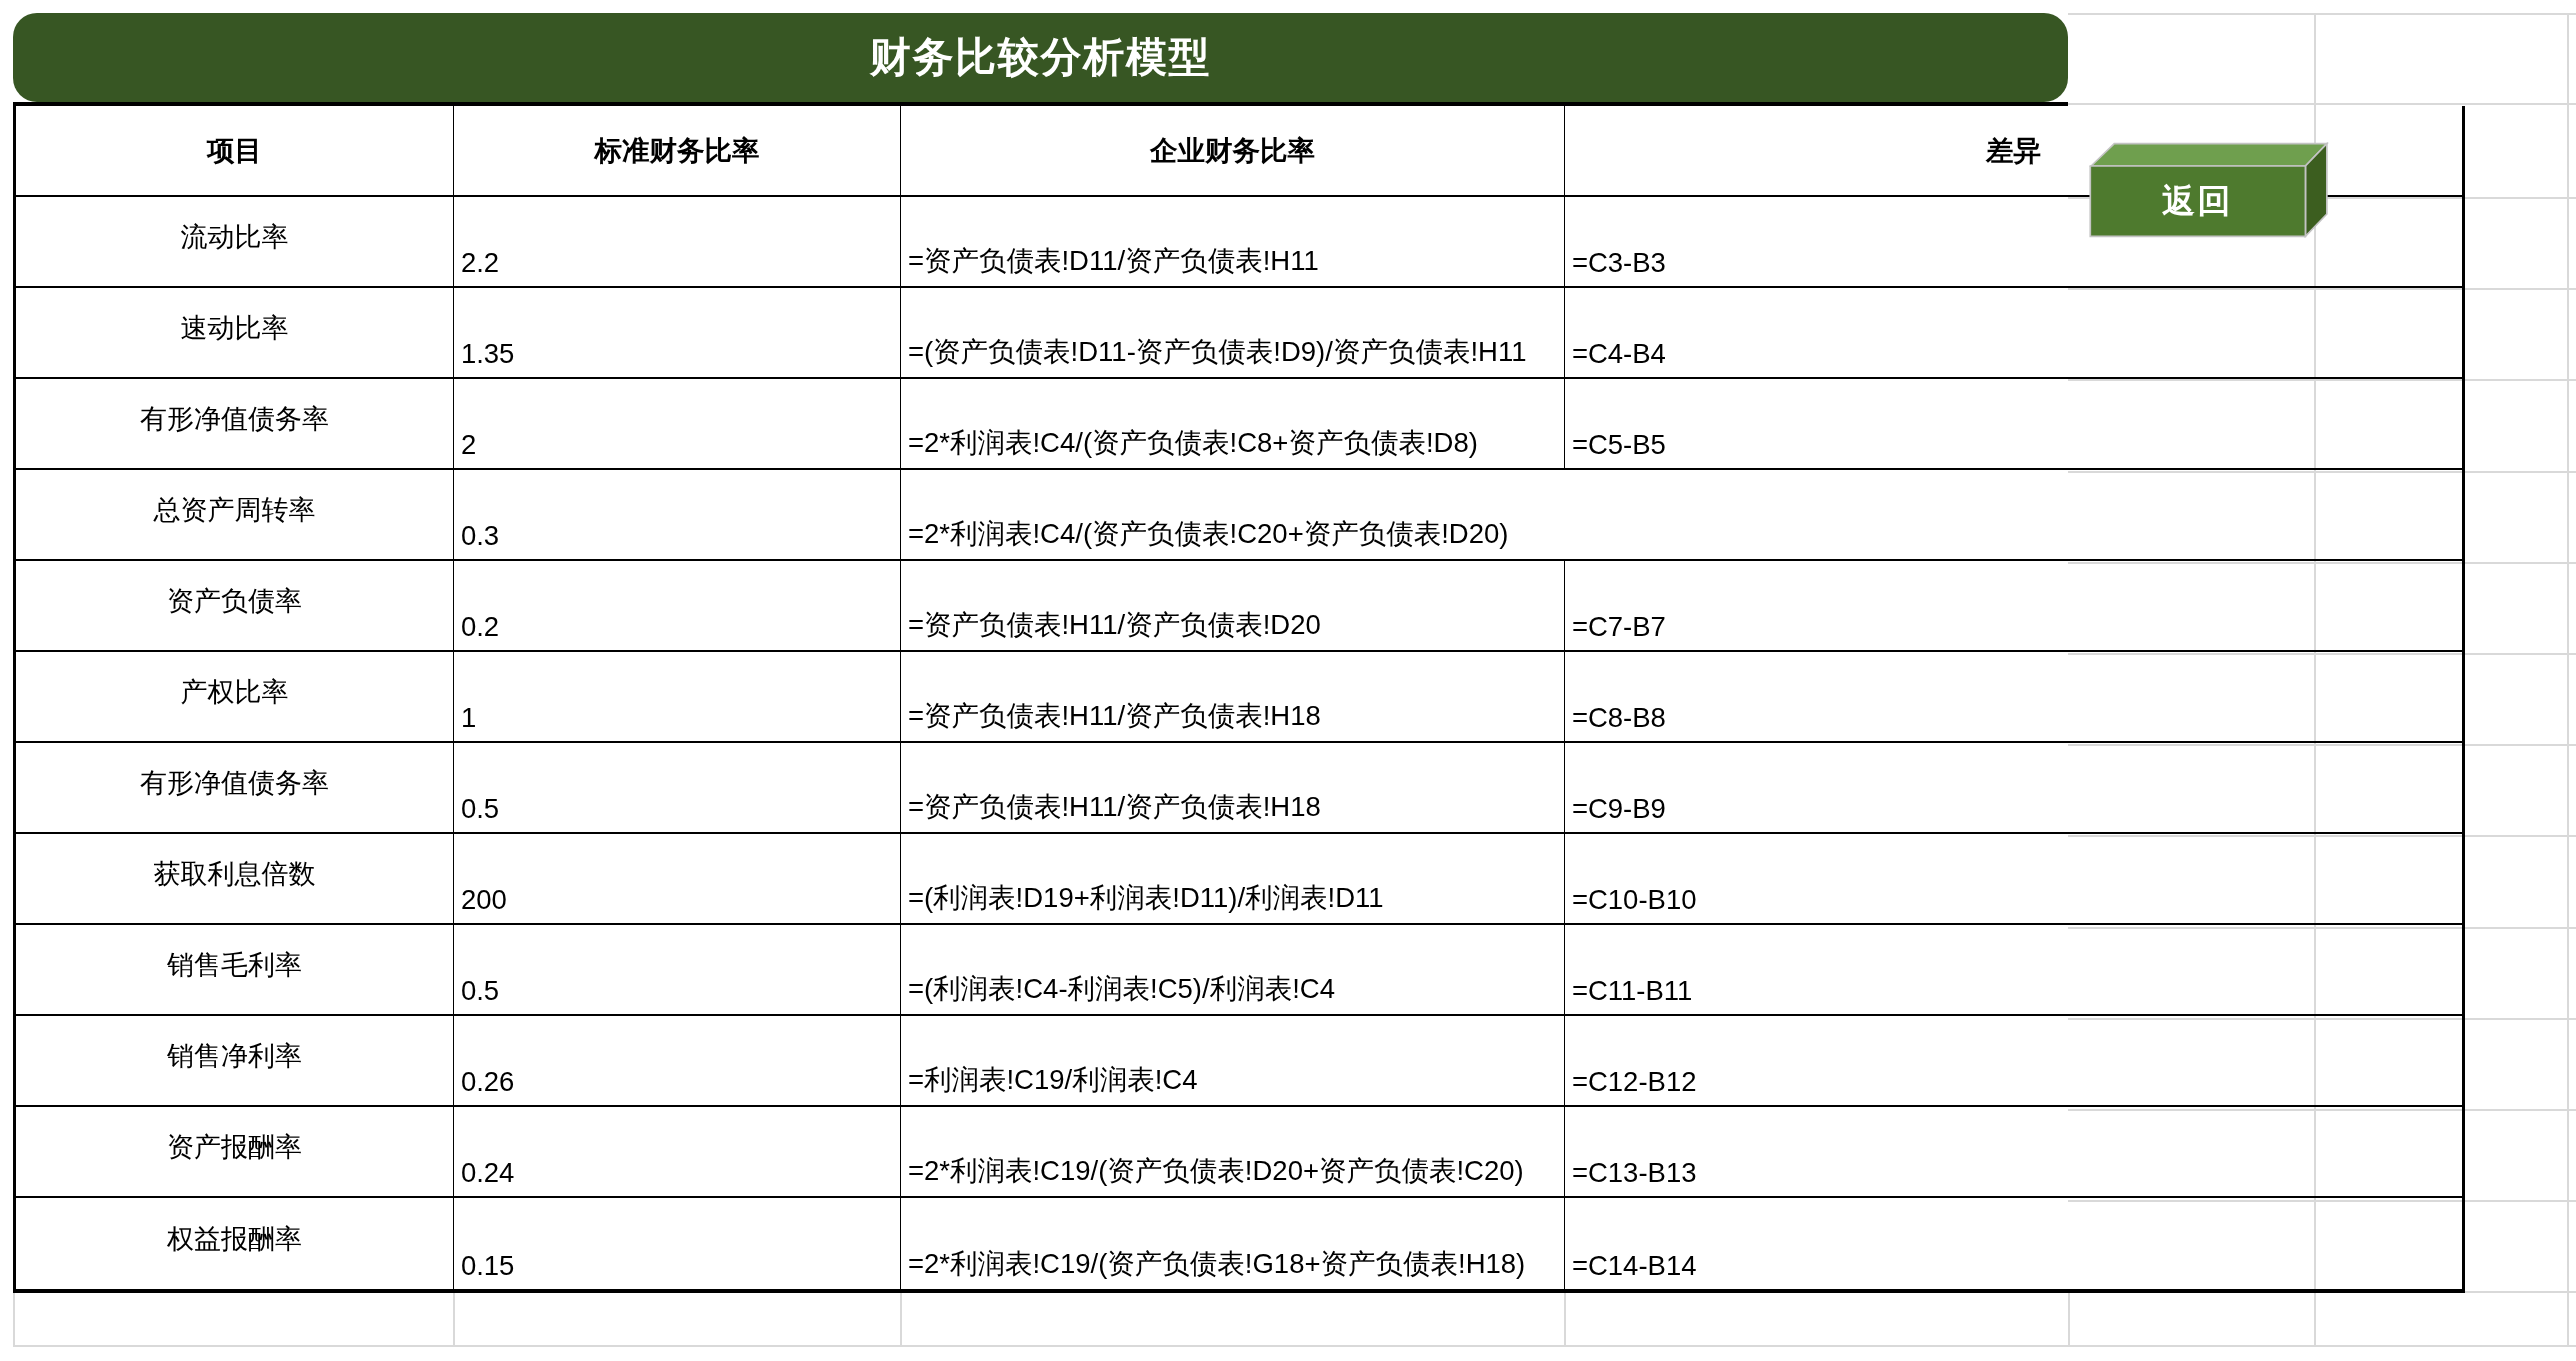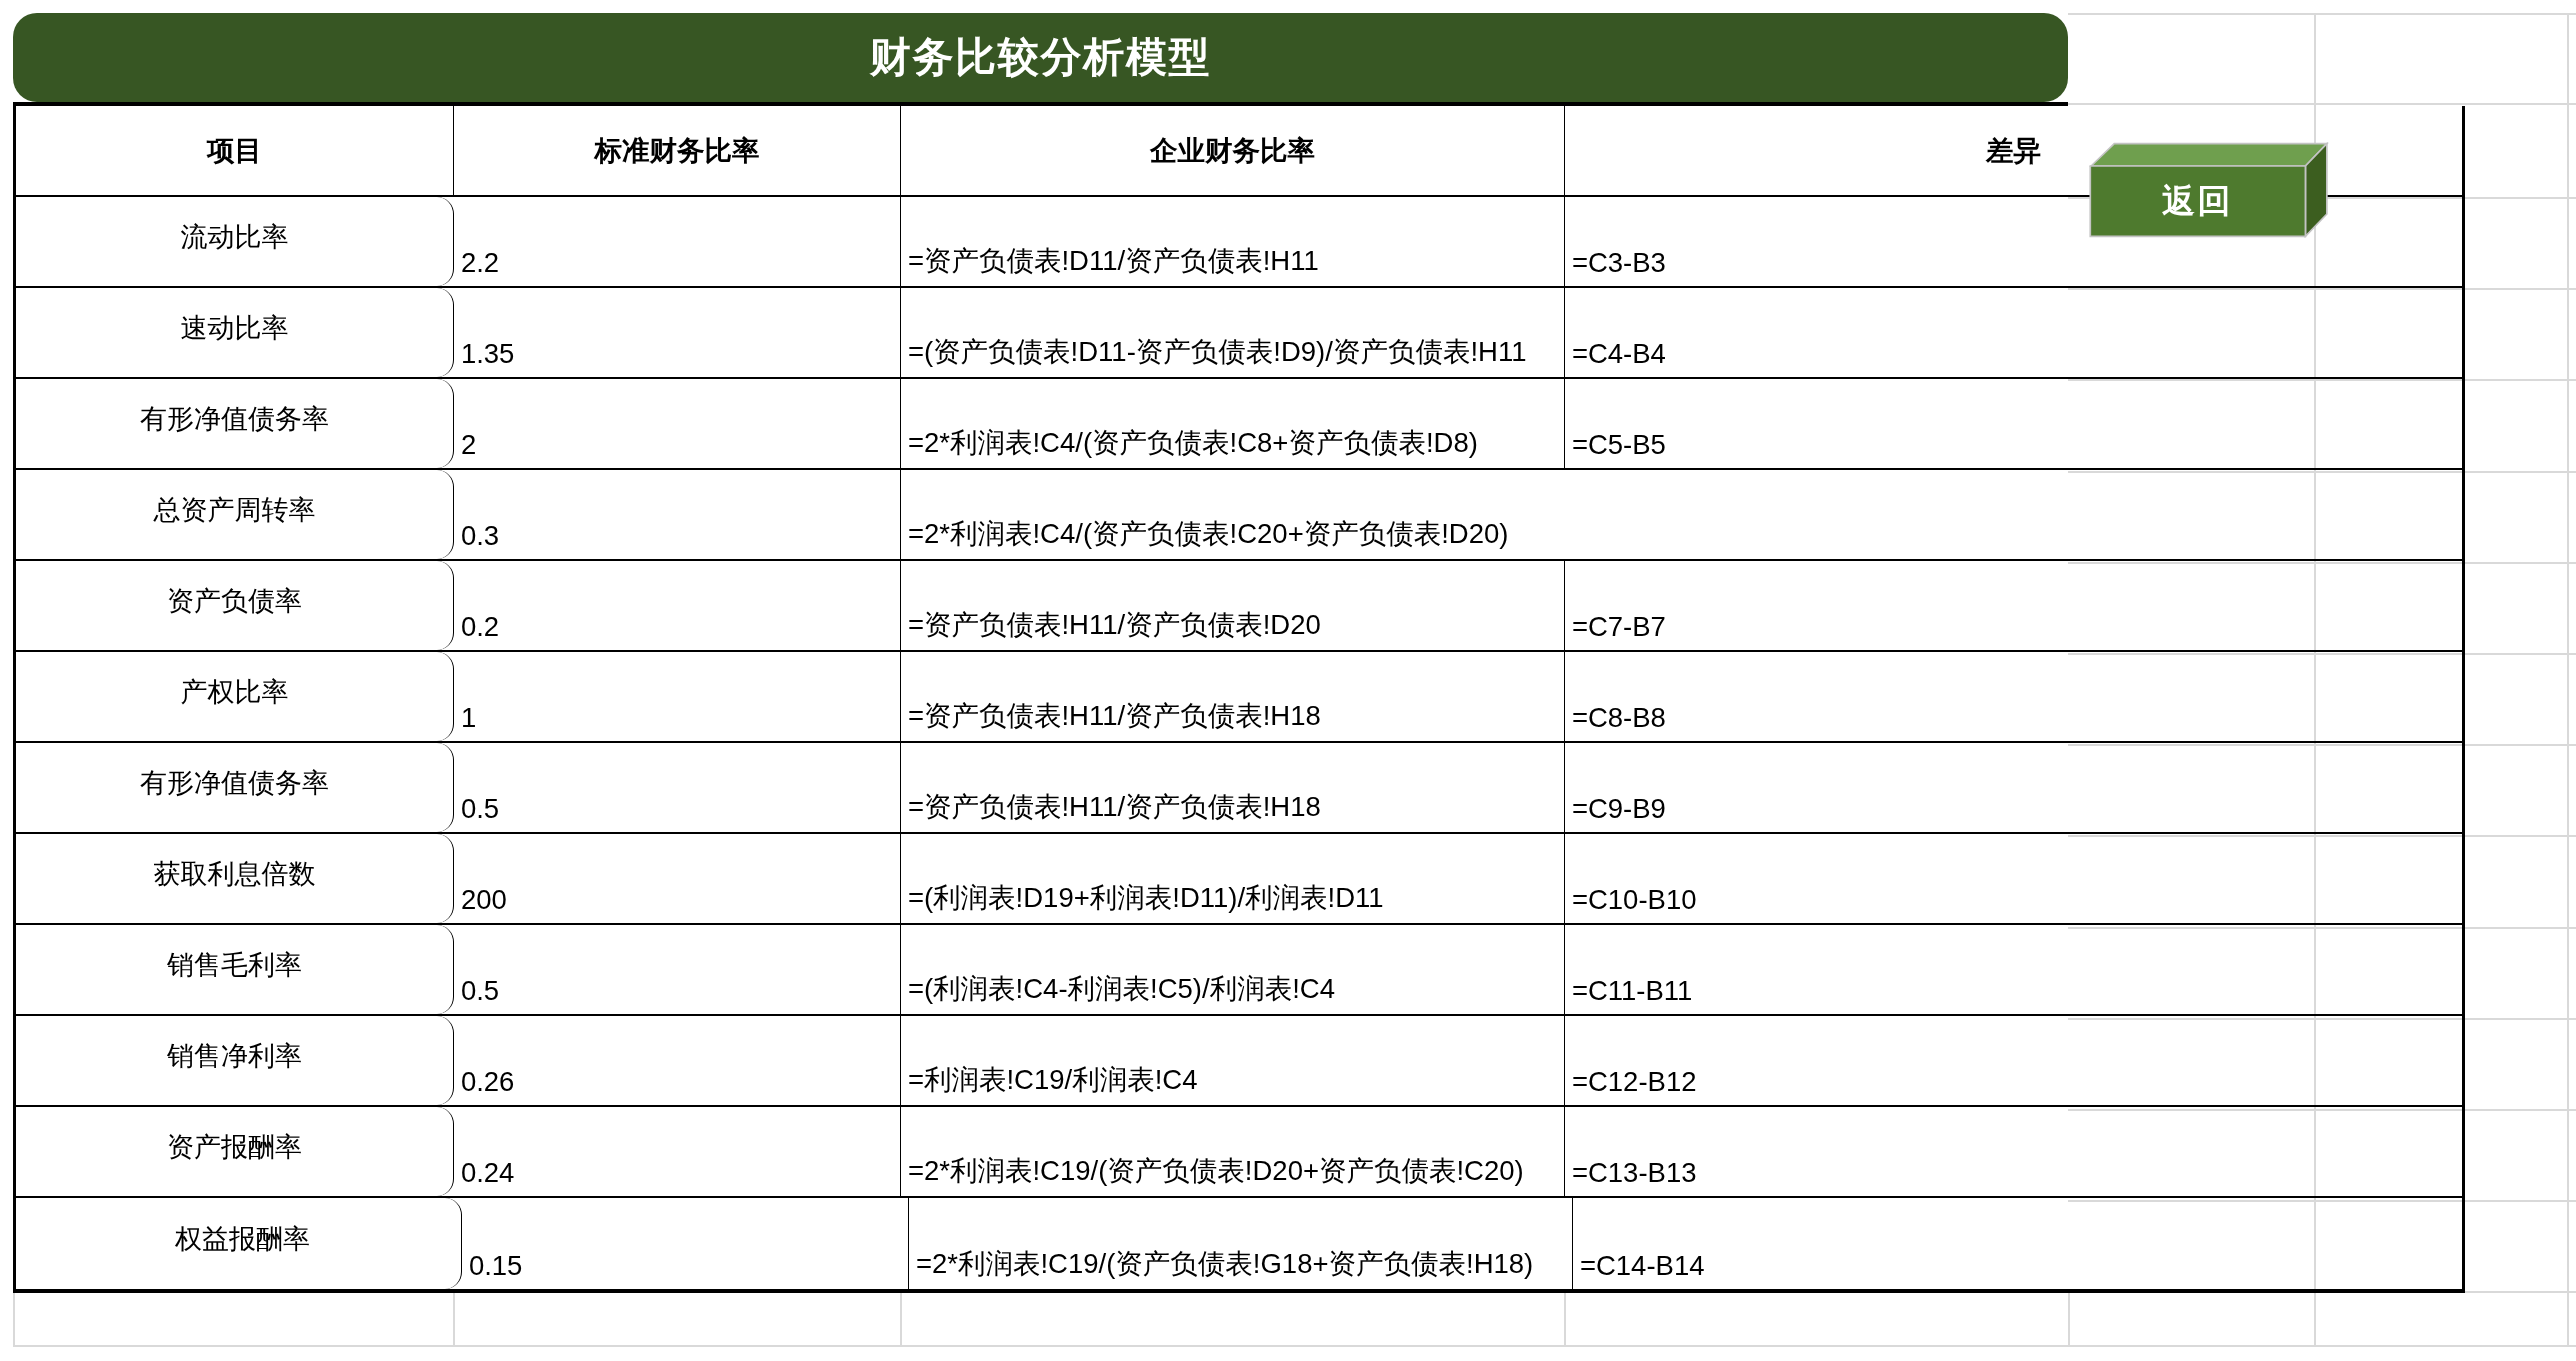--- a/index.html
+++ b/index.html
@@ -25,28 +25,28 @@
   .fin-table{
     position:absolute;left:13px;top:106px;width:2452px;
     box-sizing:border-box;border-left:3.4px solid #000;border-right:3.4px solid #000;
     border-bottom:4.3px solid #000;background:transparent;
   }
   .row{
     display:grid;grid-template-columns:438px 447px 664px 1fr;
     height:91px;box-sizing:border-box;border-bottom:2.6px solid #000;
   }
   .row:last-child{border-bottom:none;}
-  #tbody .row:last-child{border-bottom:none;margin-left:8px;}
+  #tbody .row:last-child{border-bottom:none;}
   .cell{
     box-sizing:border-box;border-right:1.7px solid #000;
     display:flex;overflow:hidden;white-space:nowrap;color:#000;
   }
   .cell:last-child{border-right:none;}
   .c-head{align-items:center;justify-content:center;font-size:27.5px;font-weight:700;}
-  .c-item{align-items:center;justify-content:center;font-size:27px;padding-bottom:8.6px;border-radius:17px;}
+  .c-item{align-items:center;justify-content:center;font-size:27px;padding-bottom:8.6px;}
   .c-std,.c-ent,.c-diff{
     align-items:flex-end;justify-content:flex-start;
     font-size:27.5px;padding:0 3.4px 6.9px 6.9px;
   }
   
   .back-btn{position:absolute;left:2089px;top:142px;width:240px;height:96px;cursor:pointer;}
   .back-btn svg{position:absolute;left:0;top:0;}
   .btn-label{
     position:absolute;left:0;top:24px;width:217px;height:71px;
     display:flex;align-items:center;justify-content:center;

